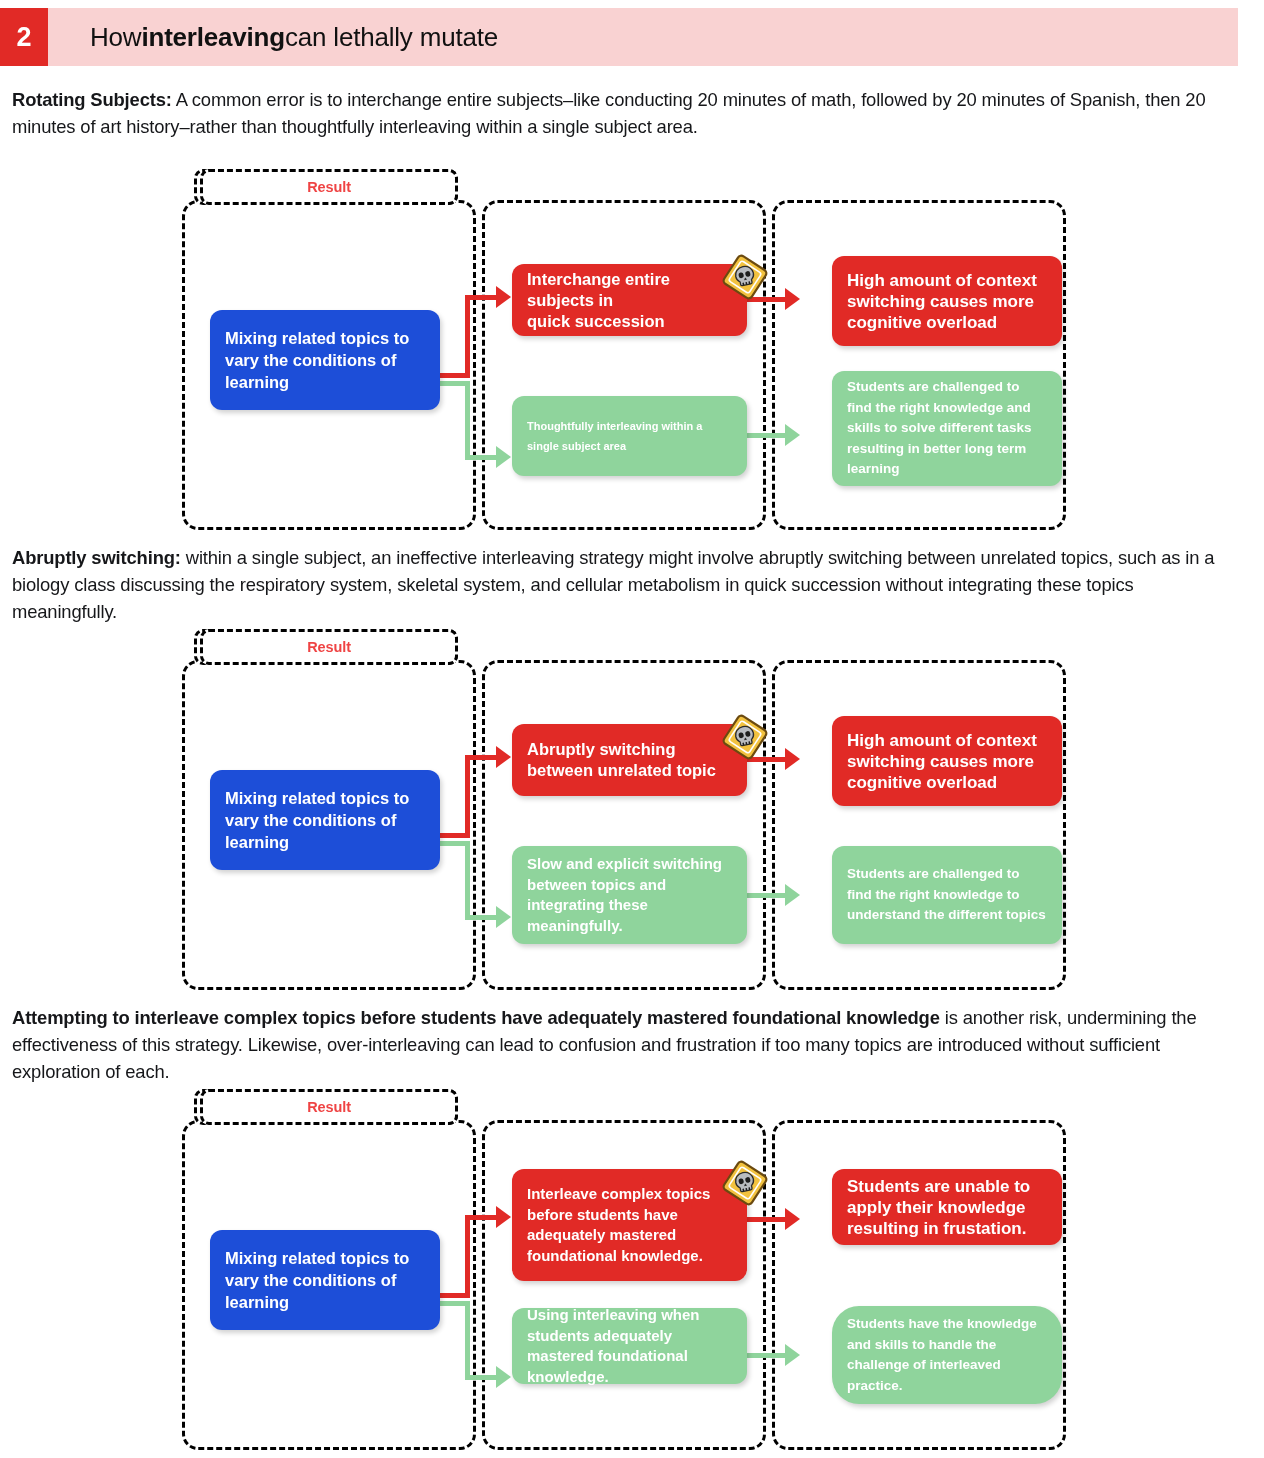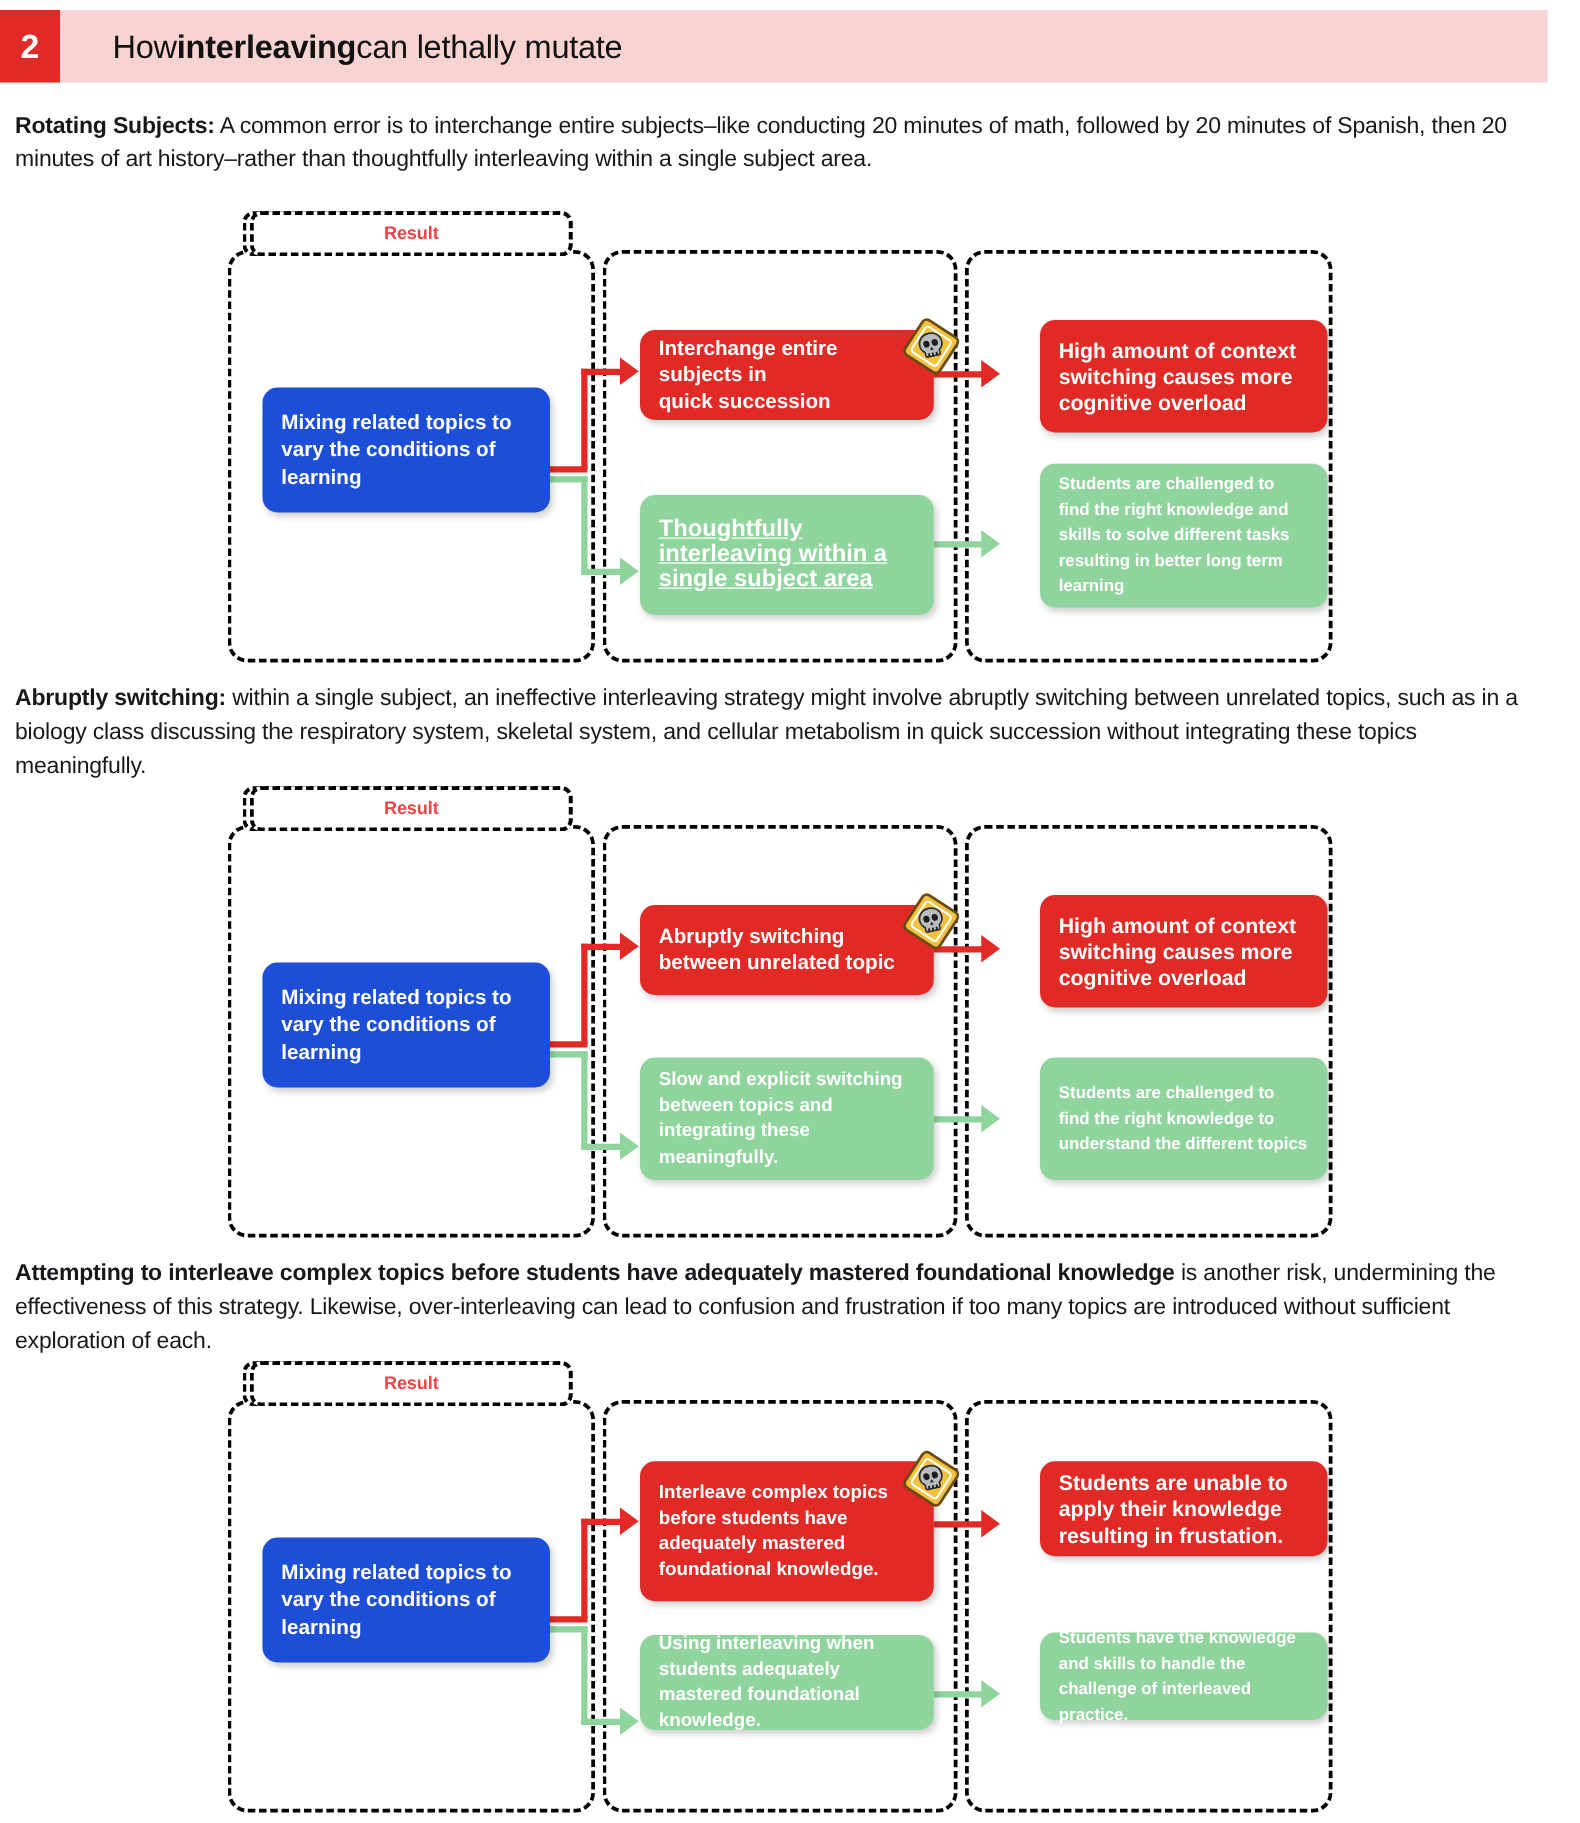--- a/index.html
+++ b/index.html
@@ -210,21 +210,21 @@
 
   <div class="node node-red box-impl" style="top:79px; height:72px; font-size:16.5px; line-height:21px;">
     <span style="white-space:pre-line;">Interchange entire subjects in
 quick succession</span>
   </div>
 
   <div class="node node-red box-result" style="top:71px; height:90px; font-size:17px; line-height:21px;">
     <span>High amount of context switching causes more cognitive overload</span>
   </div>
 
-  <div class="node node-green box-impl" style="top:211px; height:96px; font-size:19px; line-height:20px;text-decoration:underline;">
+  <div class="node node-green box-impl" style="top:211px; height:80px; font-size:11px; line-height:20px;">
     <span>Thoughtfully interleaving within a single subject area</span>
   </div>
 
   <div class="node node-green box-result" style="top:186px; height:115px; font-size:13.5px; line-height:20.5px;">
     <span>Students are challenged to find the right knowledge and skills to solve different tasks resulting in better long term learning</span>
   </div>
 
   <div class="skull-icon" style="left:540px; top:69px;">
     <svg viewBox="0 0 46 46" xmlns="http://www.w3.org/2000/svg">
       <g transform="rotate(-12 23 23)">
@@ -338,21 +338,21 @@
   </div>
 
   <div class="node node-red box-result" style="top:64px; height:76px; font-size:17px; line-height:21px;">
     <span>Students are unable to apply their knowledge resulting in frustation.</span>
   </div>
 
   <div class="node node-green box-impl" style="top:203px; height:76px; font-size:15px; line-height:20.5px;">
     <span>Using interleaving when students adequately mastered foundational knowledge.</span>
   </div>
 
-  <div class="node node-green box-result" style="top:201px; height:70px; font-size:13.5px; line-height:20.5px;">
+  <div class="node node-green box-result" style="top:201px; height:98px; font-size:13.5px; line-height:20.5px;border-radius:27px;">
     <span>Students have the knowledge and skills to handle the challenge of interleaved practice.</span>
   </div>
 
   <div class="skull-icon" style="left:540px; top:55px;">
     <svg viewBox="0 0 46 46" xmlns="http://www.w3.org/2000/svg">
       <g transform="rotate(-12 23 23)">
         <rect x="6.5" y="6.5" width="33" height="33" rx="4" ry="4" transform="rotate(45 23 23)" fill="#f2c23f" stroke="#6b4a10" stroke-width="2.2"></rect>
         <rect x="11" y="11" width="24" height="24" rx="2.5" ry="2.5" transform="rotate(45 23 23)" fill="none" stroke="#ffffff" stroke-width="1.6"></rect>
         <path d="M23 12.5c-5.3 0-9 3.6-9 8.3 0 2.7 1.3 4.8 3.2 6.1v2.6c0 .8.7 1.4 1.5 1.4h8.6c.8 0 1.5-.6 1.5-1.4v-2.6c1.9-1.3 3.2-3.4 3.2-6.1 0-4.7-3.7-8.3-9-8.3z" fill="#b9bcc0" stroke="#2b2b2b" stroke-width="1.3"></path>
         <ellipse cx="19.6" cy="20.6" rx="2.5" ry="2.8" fill="#1d1d1d"></ellipse>

